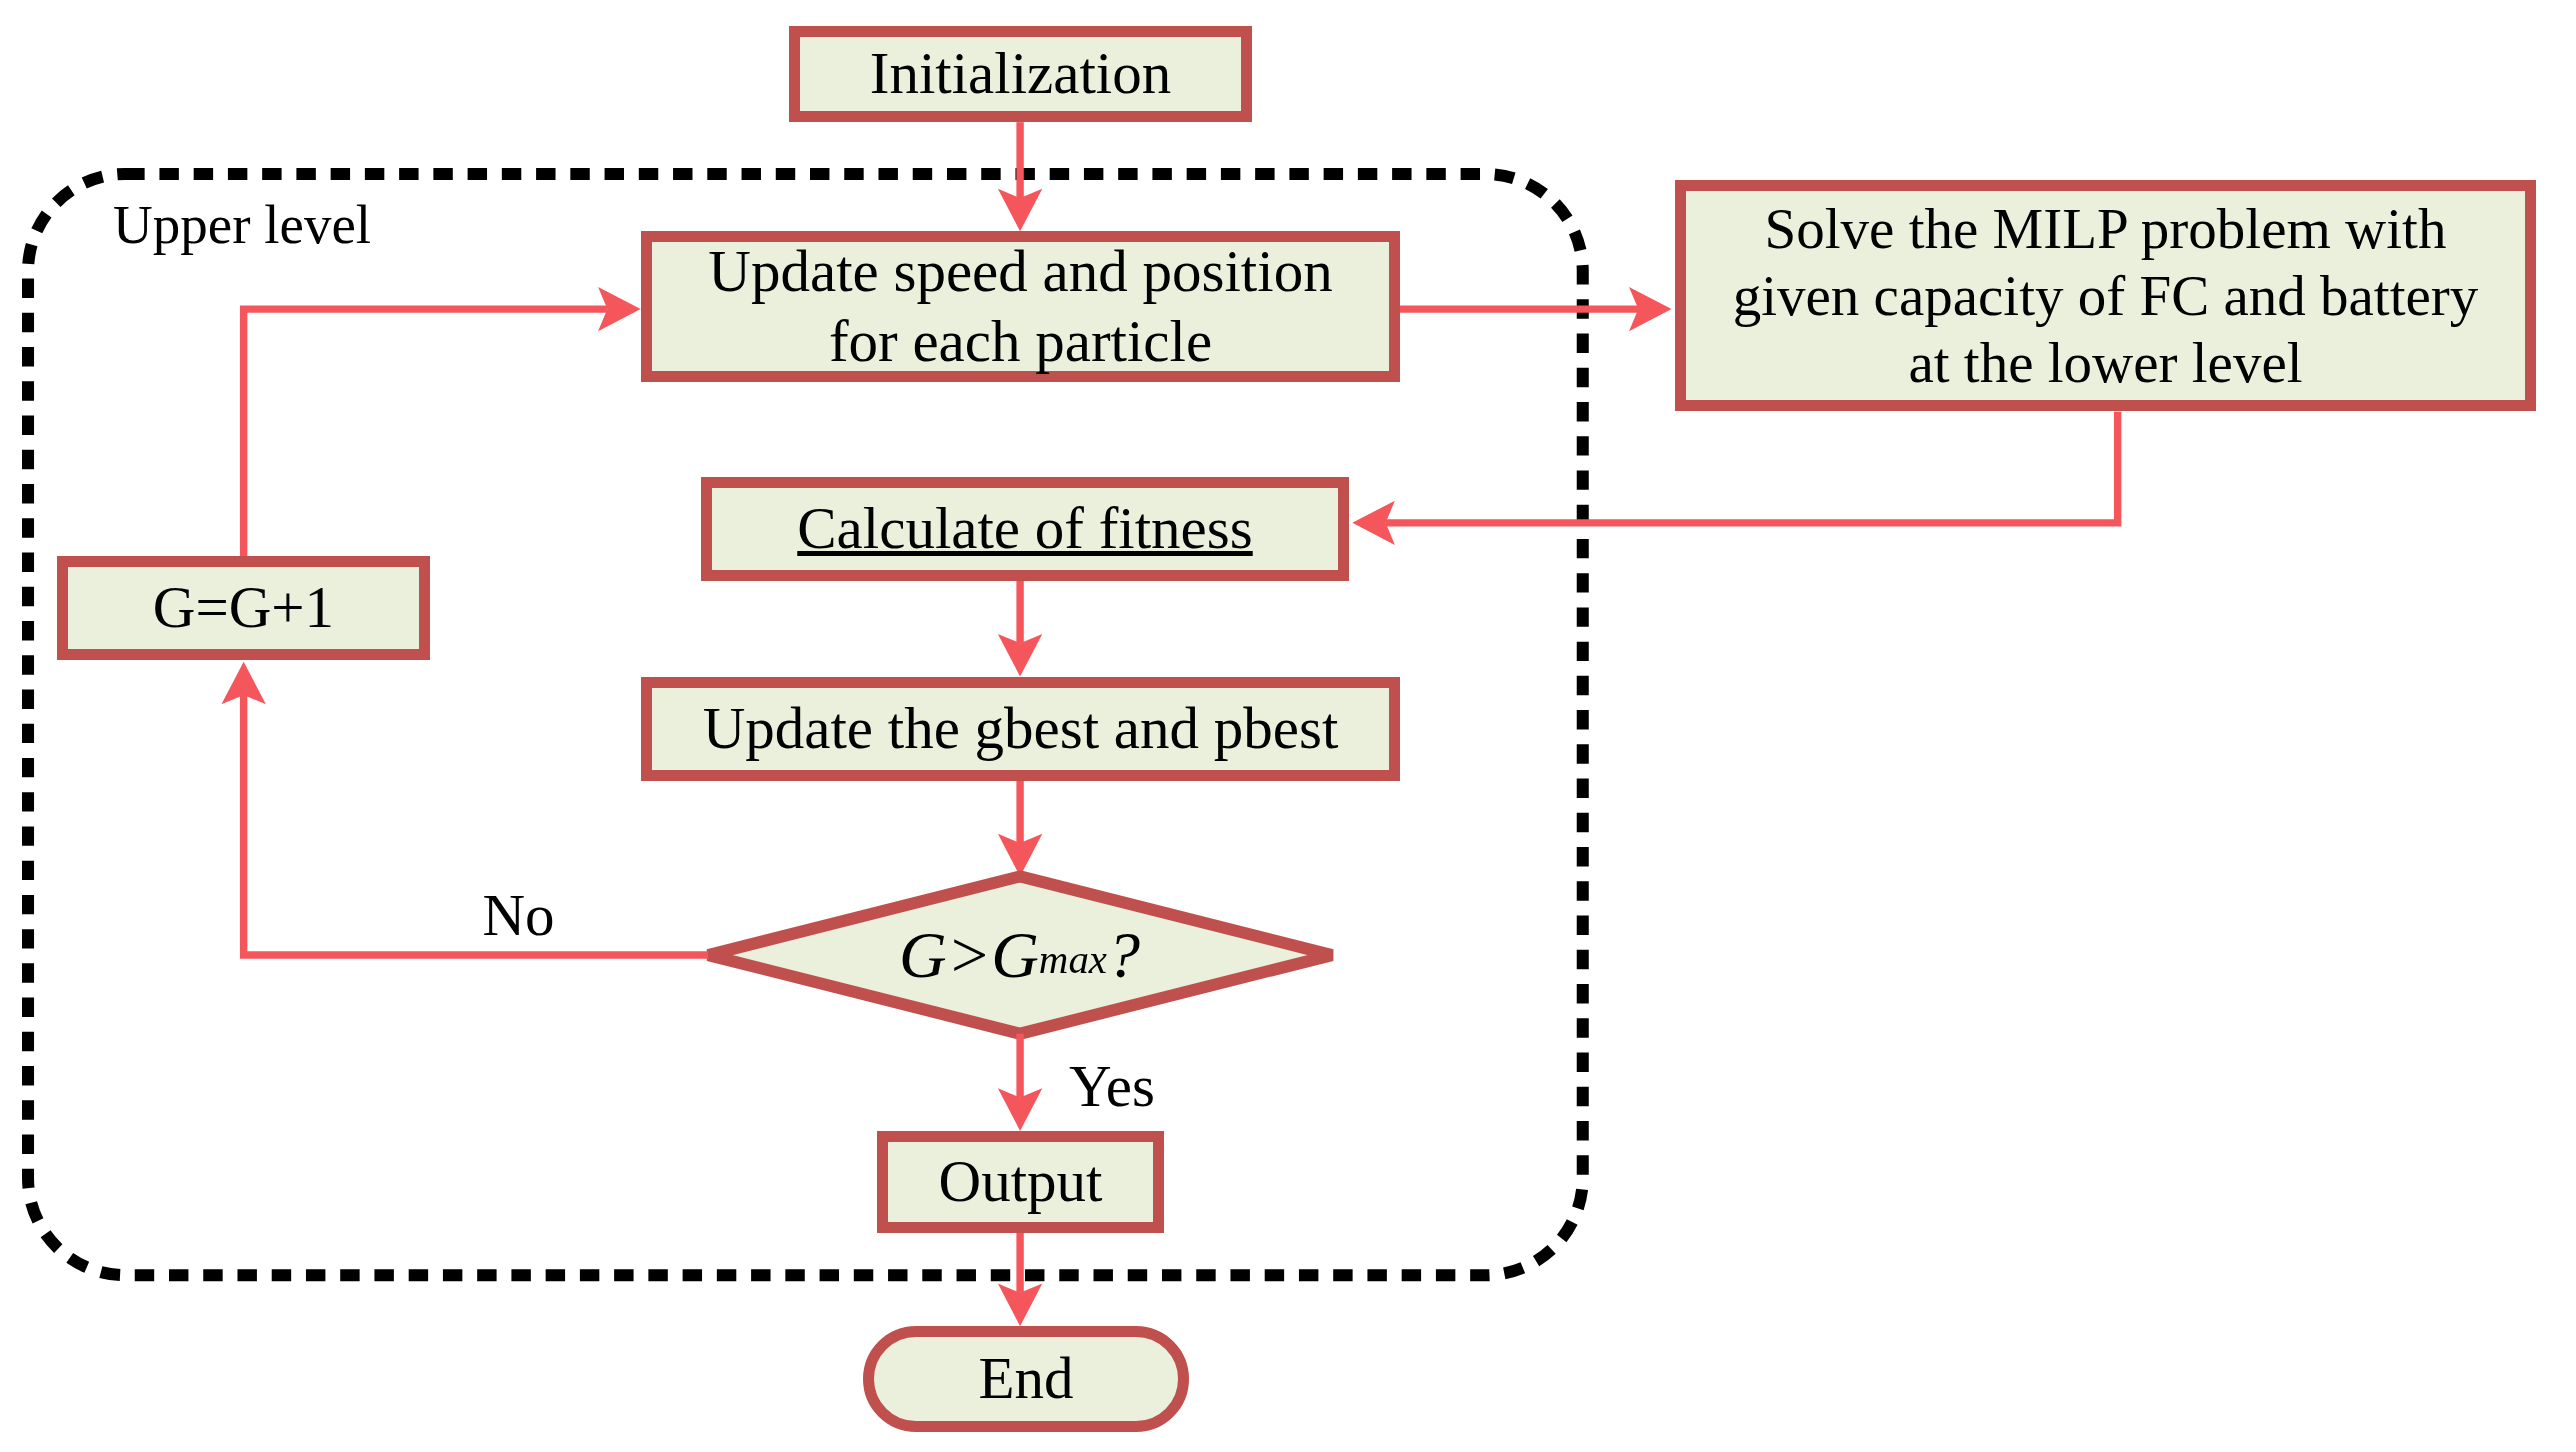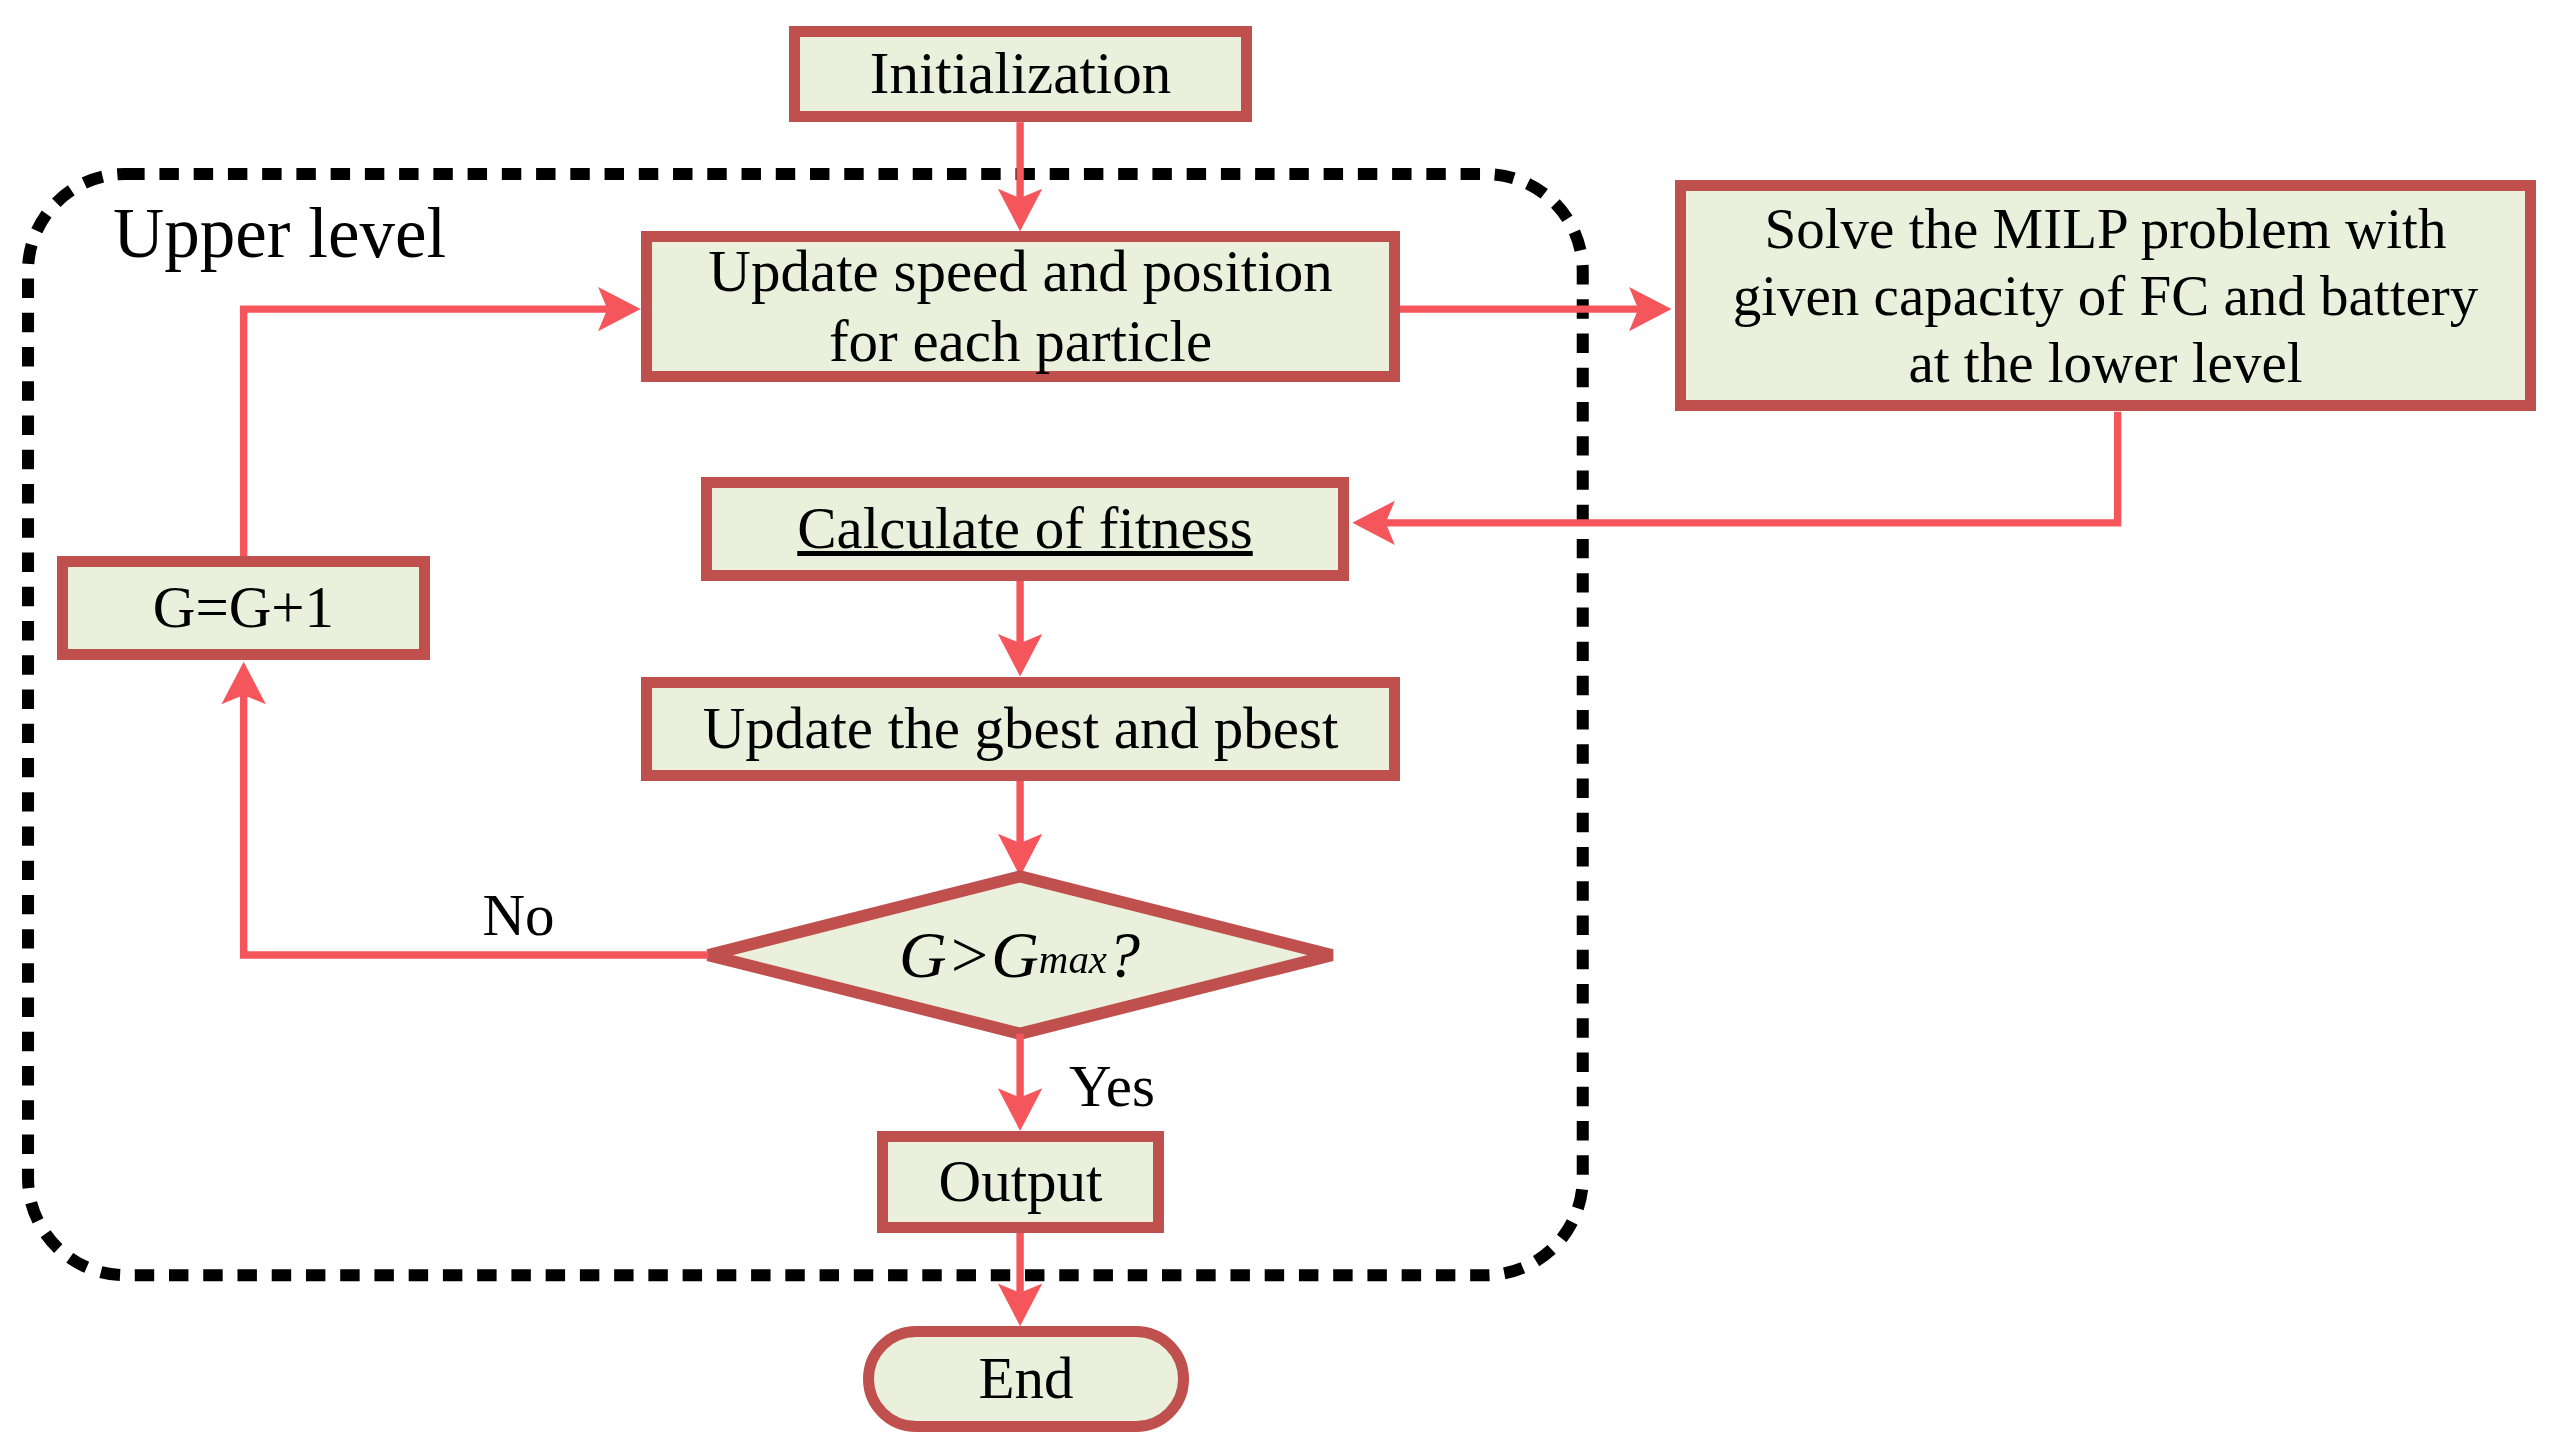--- a/index.html
+++ b/index.html
@@ -77,21 +77,21 @@
     left: 742px; top: 895px; width: 555px; height: 120px;
     display: flex; align-items: center; justify-content: center;
     font-style: italic; font-size: 66px; color: var(--text);
   }
   #diamond-text sub {
     font-size: 0.62em;
     line-height: 0;
     position: relative;
     top: 0.12em;
   }
-  #label-upper { left: 113px;  top: 193px;  font-size: 71px; }
+  #label-upper { left: 113px;  top: 193px;  font-size: 55px; }
   #label-no    { left: 398px;  top: 881px;  width: 241px; text-align: center; }
   #label-yes   { left: 1044px; top: 1052px; margin-left: 25px; }
 </style>
 </head>
 <body>
 
 <div id="stage">
 
   <svg id="wires" viewBox="0 0 2783 1569" xmlns="http://www.w3.org/2000/svg">
 

